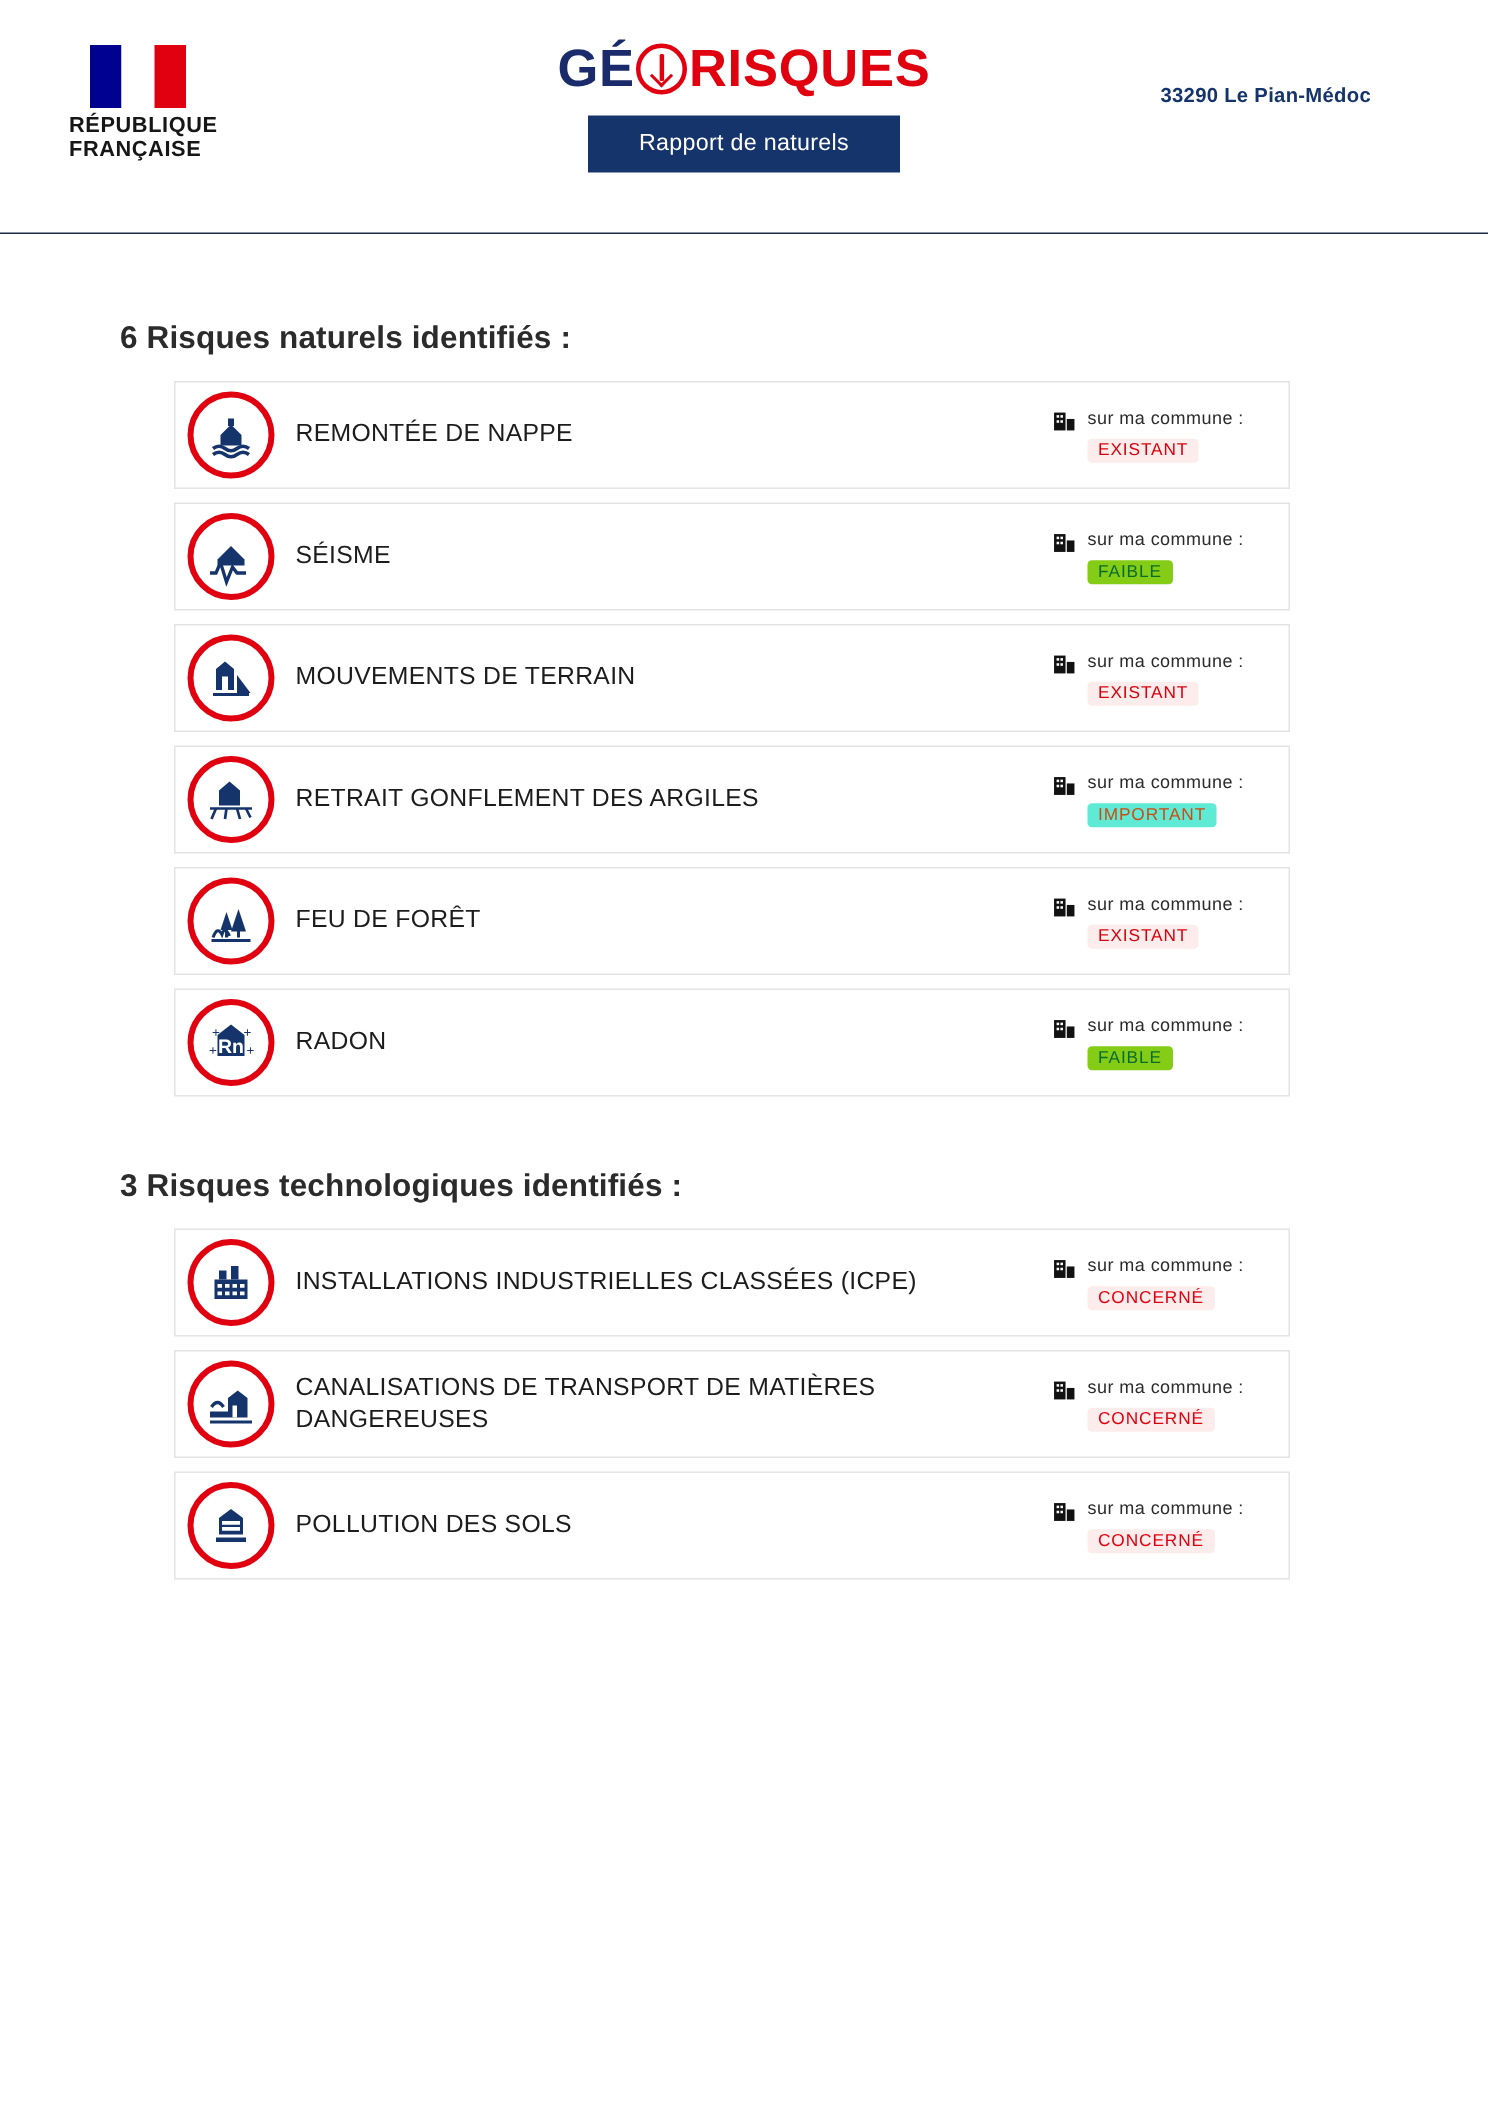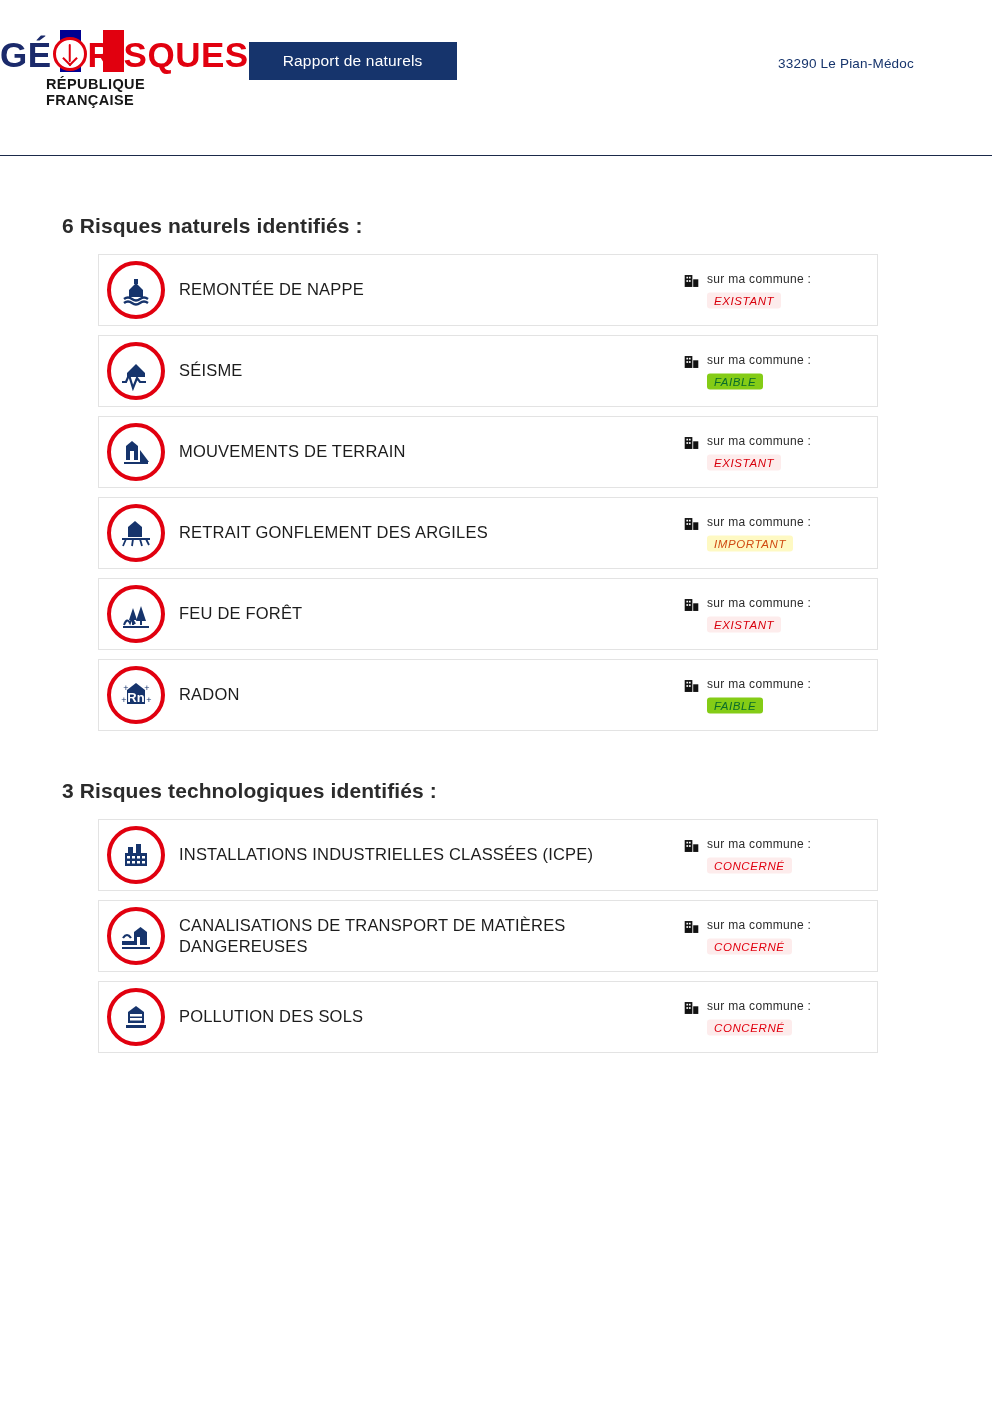--- a/index.html
+++ b/index.html
@@ -62,20 +62,21 @@
     line-height: 1.25;
     color: #161616;
   }
 
   .brand {
     position: absolute;
     left: 0;
     right: 0;
     top: 28px;
     display: flex;
+    flex-direction: column;
     align-items: center;
   }
   .brand-title {
     font-size: 35px;
     font-weight: bold;
     letter-spacing: 0.5px;
     display: flex;
     align-items: center;
     line-height: 1;
   }
@@ -123,27 +124,27 @@
     min-width: 200px;
     text-align: center;
     letter-spacing: 0.2px;
   }
 
   .commune {
     position: absolute;
     right: 78px;
     top: 56px;
     font-size: 13.5px;
-    font-weight: normal;
+    font-weight: bold;
     color: #16346c;
     letter-spacing: 0.2px;
   }
 
   
-  .content { padding: 0 62px; }
+  .content { padding: 0 80px; }
 
   .section-title {
     font-size: 21px;
     font-weight: bold;
     color: #2b2b2b;
     margin: 58px 0 16px 0;
     letter-spacing: 0.1px;
   }
   .section-title.second { margin-top: 48px; }
 
@@ -204,25 +205,24 @@
     white-space: nowrap;
   }
   .status-badge {
     display: inline-block;
     margin-top: 7px;
     font-size: 11.5px;
     letter-spacing: 0.6px;
     padding: 2px 7px;
     border-radius: 3px;
     white-space: nowrap;
-    font-style: italic;
   }
   .badge-red   { background: #fdecec; color: #d8000c; }
   .badge-green { background: #84cc16; color: #0a6c2a; }
-  .badge-orange{ background: #fef9c3; color: #d04a12; }
+  .badge-orange{ background: #5eead4; color: #d04a12; }
   .badge-pink  { background: #fdecec; color: #e1000f; }
 </style>
 </head>
 <body>
 
 <div class="page">
 
   <div class="header">
 
     <div class="marianne">

